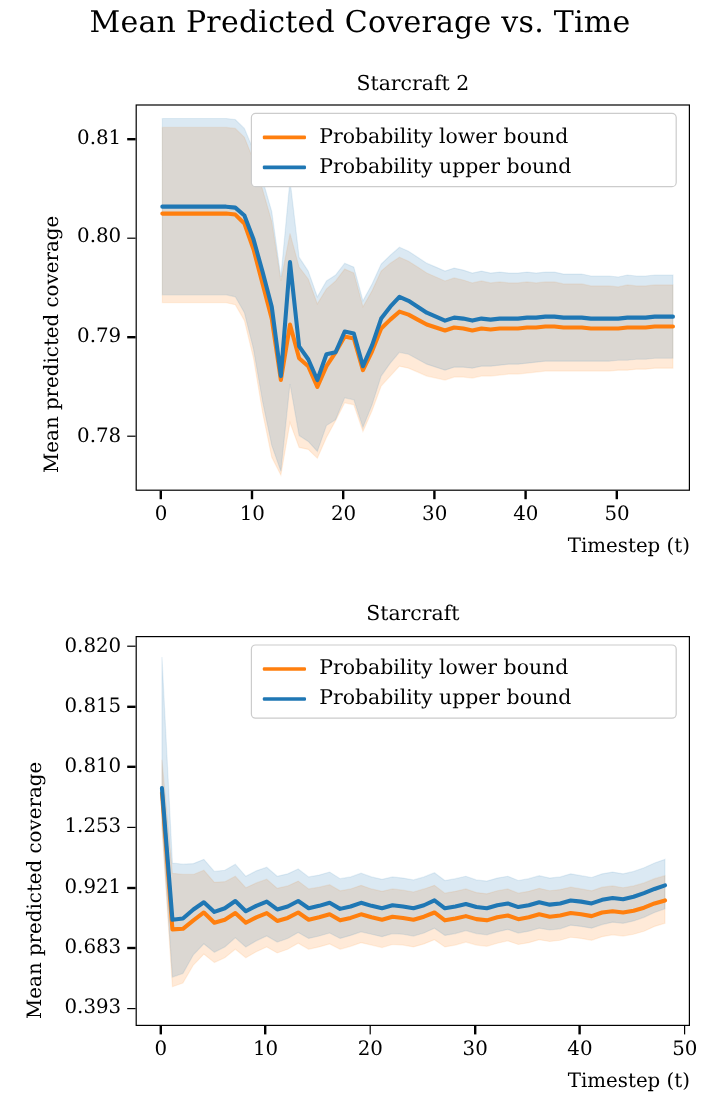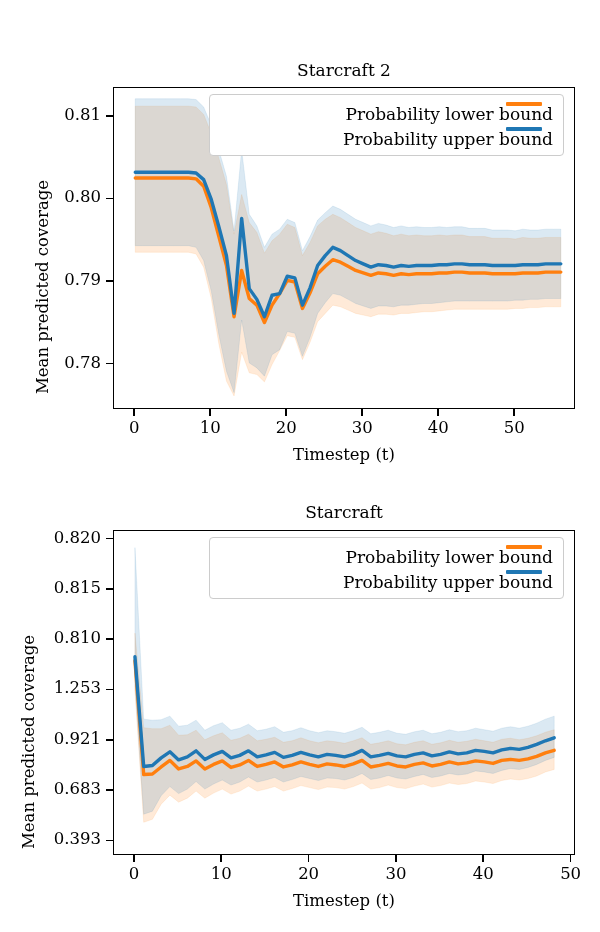--- a/index.html
+++ b/index.html
@@ -55,21 +55,21 @@
     position: absolute;
     font-size: 16.5px;
     transform-origin: 50% 50%;
     transform: rotate(-90deg);
     white-space: nowrap;
     text-align: center;
   }
   .xlabel {
     position: absolute;
     font-size: 16.5px;
-    text-align: center;
+    text-align: right;
     white-space: nowrap;
   }
   .tick-label-y {
     position: absolute;
     font-size: 16.5px;
     text-align: right;
     white-space: nowrap;
   }
   .tick-label-x {
     position: absolute;
@@ -86,42 +86,42 @@
   .legend {
     position: absolute;
     background: #ffffff;
     border: 1.1px solid #cccccc;
     border-radius: 4px;
     padding: 7px 10px 7px 9px;
     box-sizing: border-box;
   }
   .legend-row {
     display: flex;
-    align-items: flex-end;
+    align-items: center;
     height: 25px;
-    flex-direction: column;
   }
   .legend-swatch {
     width: 36px;
     height: 3.6px;
     border-radius: 1px;
     margin-right: 11px;
     flex: 0 0 auto;
   }
   .legend-text {
     font-size: 17px;
     white-space: nowrap;
     line-height: 1;
   }
 </style>
 </head>
 <body>
 
 <div class="figure">
 
+  <div class="fig-title">Mean Predicted Coverage vs. Time</div>
 
   <div class="subplot" id="subplot-0" style="left:0; top:55px; width:600px; height:420px;">
 
     <div class="subplot-title" style="left:113px; top:5px; width:462px; font-size:17px;">Starcraft 2</div>
 
     <div class="ylabel" style="left:-97px; top:222px; width:280px; height:20px; line-height:20px;">Mean predicted coverage</div>
 
     <div class="plot-frame" id="frame-0" style="left:113px; top:32px; width:462px; height:322px;">
       <svg class="plot-svg" id="svg-0" width="462" height="322" viewBox="0 0 462 322" preserveAspectRatio="none">
           <path d="M21.28,18.16 L28.88,18.16 L36.47,18.16 L44.07,18.16 L51.67,18.16 L59.27,18.16 L66.87,18.16 L74.47,18.16 L82.07,18.99 L89.66,26.42 L97.26,45.41 L104.86,70.18 L112.46,96.60 L120.06,146.14 L127.66,106.51 L135.26,134.58 L142.86,144.49 L150.45,165.13 L158.05,152.74 L165.65,146.14 L173.25,136.23 L180.85,139.53 L188.45,167.61 L196.05,154.39 L203.64,137.88 L211.24,131.28 L218.84,126.32 L226.44,129.63 L234.04,134.58 L241.64,139.53 L249.24,142.84 L256.84,146.14 L264.43,143.66 L272.03,145.31 L279.63,147.79 L287.23,146.14 L294.83,147.79 L302.43,146.96 L310.03,147.79 L317.63,147.79 L325.22,146.96 L332.82,147.79 L340.42,146.96 L348.02,146.96 L355.62,148.62 L363.22,148.62 L370.82,148.62 L378.41,150.27 L386.01,150.27 L393.61,150.27 L401.21,151.09 L408.81,149.44 L416.41,150.27 L424.01,150.27 L431.61,149.44 L439.20,149.44 L446.80,149.44 L446.80,218.79 L439.20,218.79 L431.61,218.79 L424.01,219.62 L416.41,219.62 L408.81,220.45 L401.21,220.45 L393.61,221.27 L386.01,221.27 L378.41,221.27 L370.82,221.27 L363.22,221.27 L355.62,221.27 L348.02,221.27 L340.42,221.27 L332.82,222.10 L325.22,222.92 L317.63,223.75 L310.03,223.75 L302.43,224.57 L294.83,225.40 L287.23,225.40 L279.63,227.05 L272.03,226.23 L264.43,226.23 L256.84,228.70 L249.24,227.05 L241.64,225.40 L234.04,222.10 L226.44,218.79 L218.84,217.14 L211.24,225.40 L203.64,233.66 L196.05,254.30 L188.45,271.64 L180.85,249.34 L173.25,247.69 L165.65,262.55 L158.05,276.59 L150.45,293.93 L142.86,286.50 L135.26,284.85 L127.66,264.21 L120.06,307.96 L112.46,293.10 L104.86,255.95 L97.26,210.54 L89.66,179.16 L82.07,165.95 L74.47,164.30 L66.87,164.30 L59.27,164.30 L51.67,164.30 L44.07,164.30 L36.47,164.30 L28.88,164.30 L21.28,164.30 Z" fill="#ff7f0e" fill-opacity="0.16" stroke="#ff7f0e" stroke-opacity="0.10" stroke-width="1"></path>

